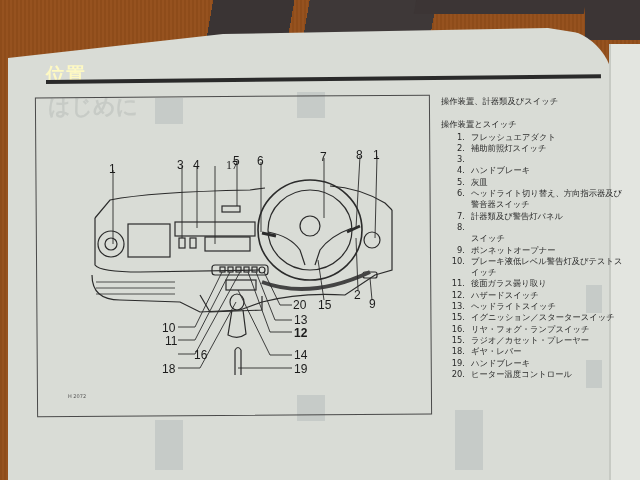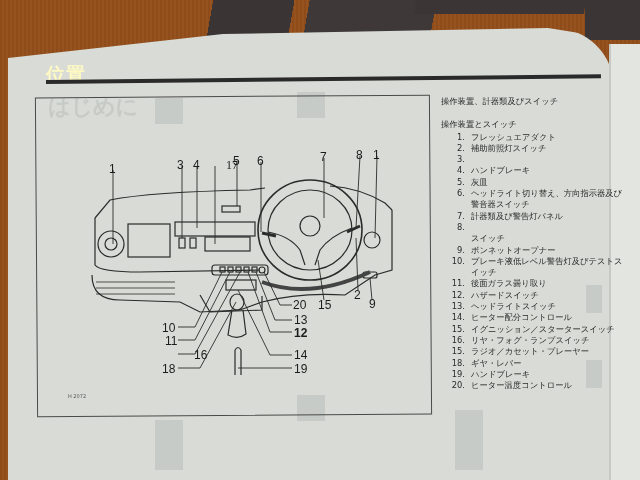--- a/index.html
+++ b/index.html
@@ -208,24 +208,20 @@
     </div>
   <div class="item">
       <span class="num">12.</span>
       <span class="txt">ハザードスイッチ</span>
     </div>
   <div class="item">
       <span class="num">13.</span>
       <span class="txt">ヘッドライトスイッチ</span>
     </div>
   <div class="item">
-      <span class="num">14.</span>
-      <span class="txt">ヒーター配分コントロール</span>
-    </div>
-  <div class="item">
       <span class="num">15.</span>
       <span class="txt">イグニッション／スタータースイッチ</span>
     </div>
   <div class="item">
       <span class="num">16.</span>
       <span class="txt">リヤ・フォグ・ランプスイッチ</span>
     </div>
   <div class="item">
       <span class="num">15.</span>
       <span class="txt">ラジオ／カセット・プレーヤー</span>

